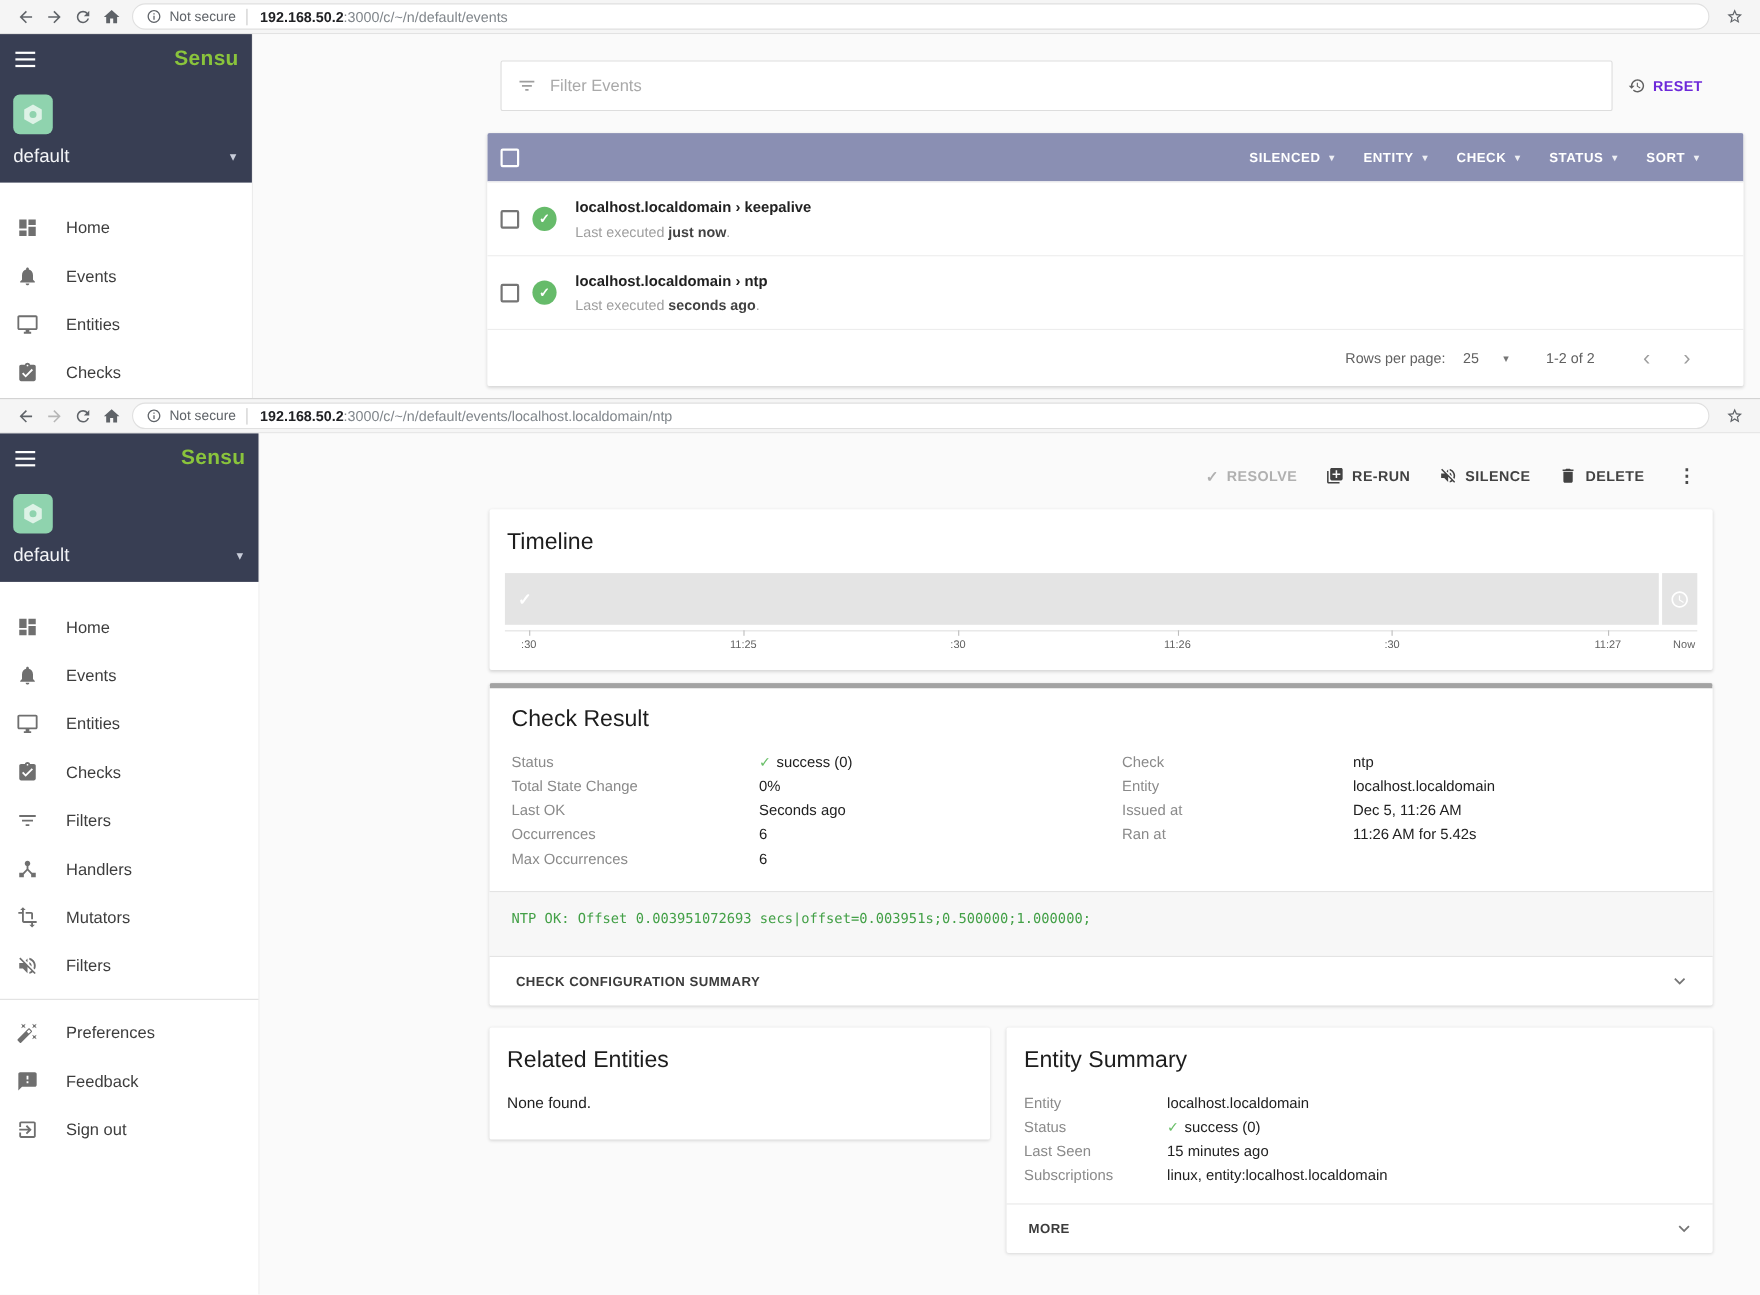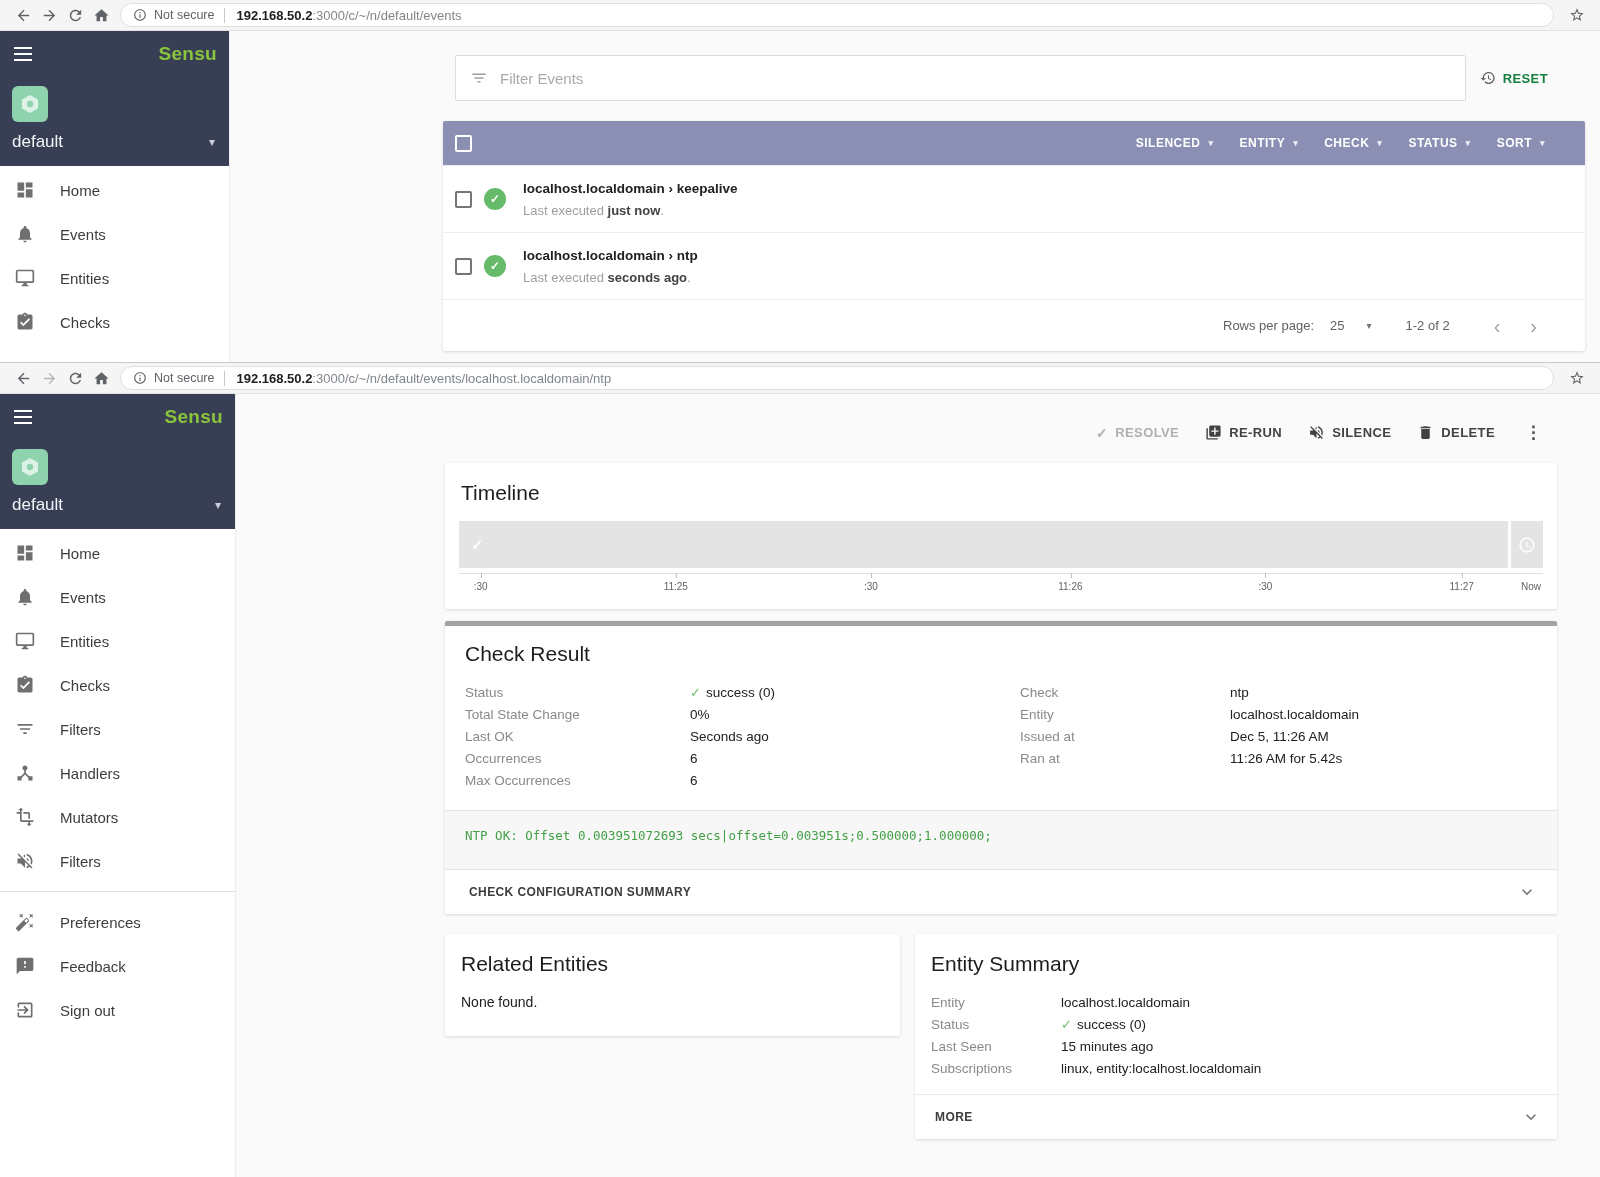--- a/index.html
+++ b/index.html
@@ -32,36 +32,36 @@
   #win2 .sidebar { width: 236px; }
   .sidebar-head { background: #383e53; padding: 12px 12px 14px; }
   .head-top { display: flex; align-items: flex-start; justify-content: space-between; }
   .hamburger { display: inline-flex; flex-direction: column; gap: 4px; padding: 4px 2px; cursor: pointer; }
   .hamburger i { display: block; width: 18px; height: 2px; background: #fff; }
   .logo { color: #8ac43c; font-weight: bold; font-size: 19px; letter-spacing: 0.3px; }
   .avatar { width: 36px; height: 36px; border-radius: 6px; background: #8fd3ae; margin-top: 21px; display: flex; align-items: center; justify-content: center; }
   .avatar svg { width: 24px; height: 24px; }
   .ns-row { display: flex; align-items: center; justify-content: space-between; margin-top: 10px; color: #f3f4f7; font-size: 17px; cursor: pointer; }
   .ns-row .caret { color: #c9cdda; font-size: 12px; padding-right: 2px; }
-  nav { padding-top: 2px; }
+  nav { padding-top: 19px; }
   .nav-item { height: 44px; display: flex; align-items: center; padding-left: 14px; cursor: pointer; }
   .nav-item .nicon { width: 22px; height: 22px; margin-right: 24px; display: flex; align-items: center; justify-content: center; }
   .nav-item .nicon svg { width: 20px; height: 20px; fill: #6f6f6f; }
   .nav-item .nlabel { font-size: 15px; color: #3d3d3d; }
   .nav-divider { height: 1px; background: #e0e0e0; margin: 8px 0; }
 
   .content { flex: 1; position: relative; background: #fafafa; overflow: hidden; }
 
   
   .filter-row { display: flex; align-items: center; margin: 24px 52px 0 225px; }
   .filter-box { flex: 1; height: 46px; background: #fff; border: 1px solid #ddd; border-radius: 2px; display: flex; align-items: center; padding: 0 14px; }
   .filter-box svg { width: 18px; height: 18px; fill: #9e9e9e; flex: 0 0 auto; }
   .filter-box input { border: none; outline: none; flex: 1; margin-left: 12px; font-size: 15px; font-family: "Liberation Sans", sans-serif; color: #424242; background: transparent; }
   .filter-box input::placeholder { color: #a9a9a9; }
-  .reset-btn { display: flex; align-items: flex-end; gap: 7px; background: none; border: none; margin-left: 14px; font-family: "Liberation Sans", sans-serif; font-size: 13px; font-weight: bold; letter-spacing: 0.4px; color: #15803d; cursor: pointer; }
+  .reset-btn { display: flex; align-items: flex-end; gap: 7px; background: none; border: none; margin-left: 14px; font-family: "Liberation Sans", sans-serif; font-size: 13px; font-weight: bold; letter-spacing: 0.4px; color: #6d28d9; cursor: pointer; }
   .reset-btn svg { width: 16px; height: 16px; fill: #616161; }
 
   .events-table { margin: 20px 15px 0 213px; background: #fff; border-radius: 2px; box-shadow: 0 1px 3px rgba(0,0,0,0.14); overflow: hidden; }
   .t-head { height: 44px; background: #8a8fb3; display: flex; align-items: center; padding: 0 40px 0 12px; }
   .cb { width: 17px; height: 17px; border: 2px solid #757575; border-radius: 2px; flex: 0 0 auto; cursor: pointer; }
   .cb-white { border-color: #fff; }
   .t-cols { margin-left: auto; display: flex; align-items: center; gap: 26px; }
   .t-col { display: flex; align-items: center; gap: 8px; color: #fff; font-size: 12px; font-weight: bold; letter-spacing: 0.5px; cursor: pointer; }
   .t-col .tcaret { font-size: 9px; opacity: 0.85; }
   .t-row { display: flex; align-items: center; padding: 0 12px; height: 67px; border-top: 1px solid #ededed; background: #fff; cursor: pointer; }

